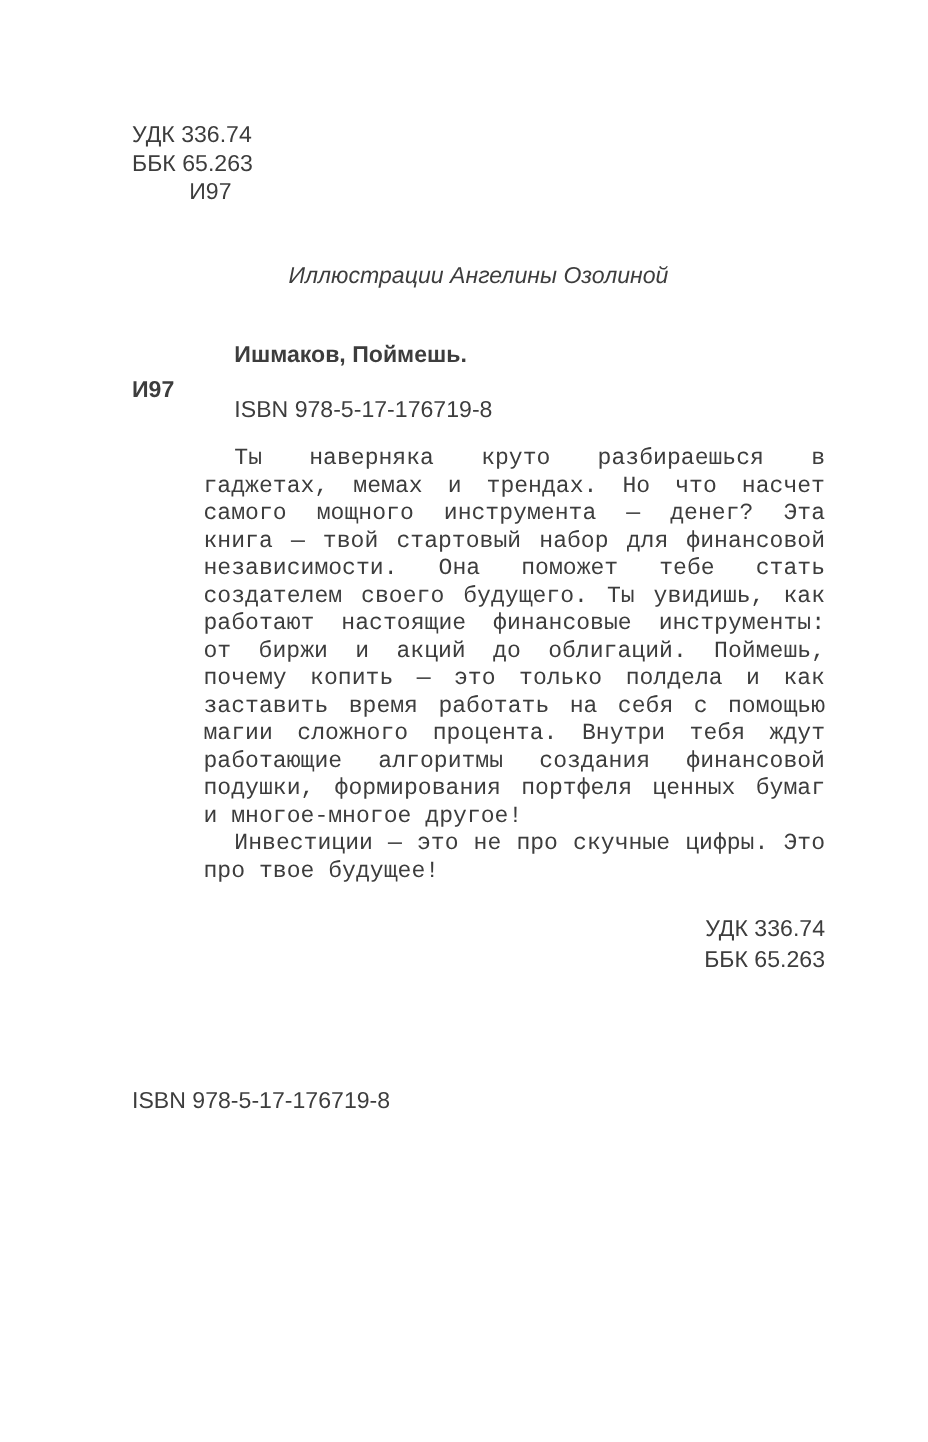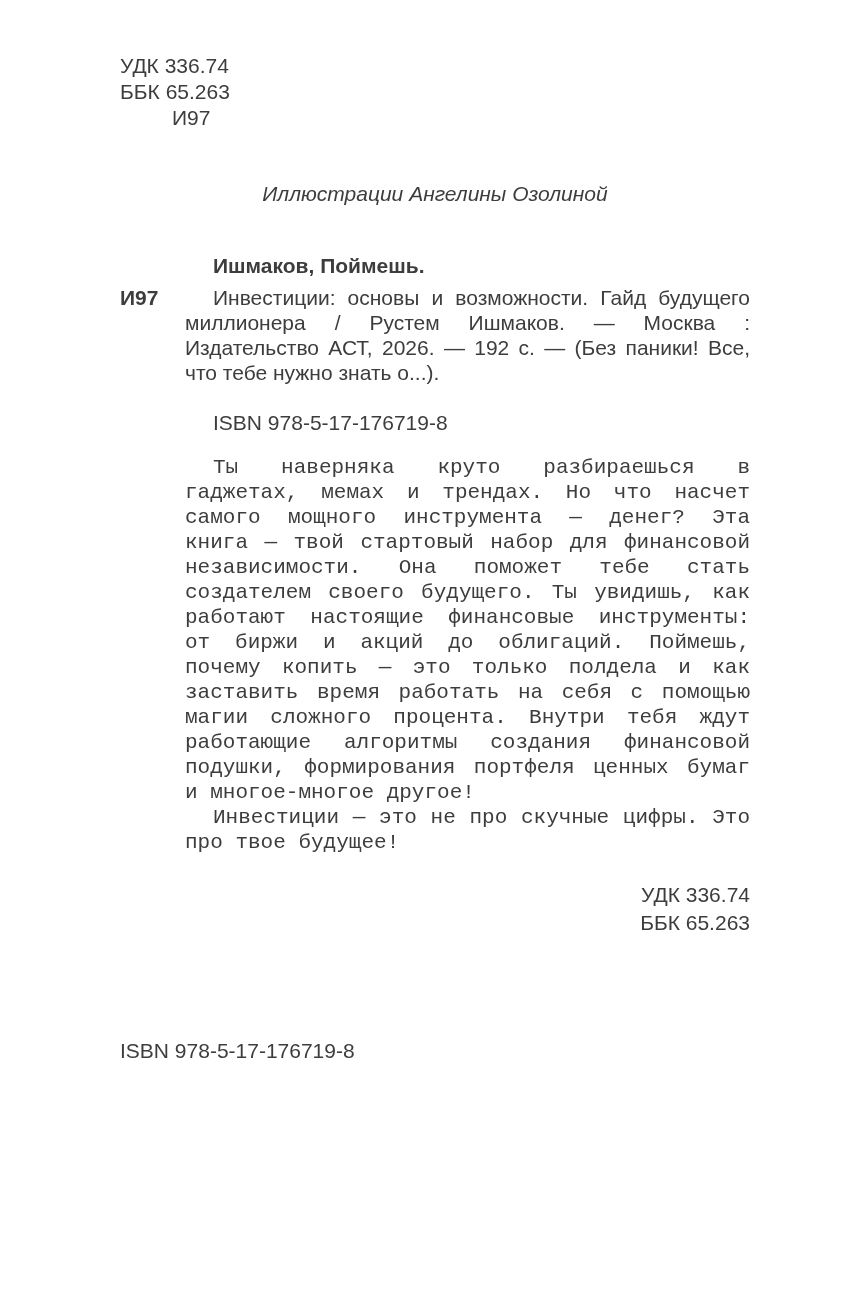--- a/index.html
+++ b/index.html
@@ -7,21 +7,21 @@
     margin: 0;
     padding: 0;
     background: #ffffff;
   }
   .page {
     position: relative;
     width: 844px;
     height: 1114px;
     box-sizing: border-box;
     background: #ffffff;
-    padding: 53px 94px 0 120px;
+    padding: 110px 94px 0 120px;
     font-family: "Liberation Sans", sans-serif;
     font-size: 21px;
     color: #3d3d3d;
     overflow: hidden;
   }
   
   .top-codes {
     line-height: 26px;
   }
   .top-codes .indent {
@@ -105,21 +105,20 @@
     <div class="indent">И97</div>
   </div>
 
   <div class="illustration-credit">Иллюстрации Ангелины Озолиной</div>
 
   <div class="main-col">
 
     <div class="catalog">
       <span class="catalog-code">И97</span>
       <p class="catalog-author">Ишмаков, Поймешь.</p>
-      <p class="catalog-desc">Инвестиции: основы и возможности. Гайд будущего миллионера / Рустем Ишмаков. — Москва : Издательство АСТ, 2026. — 192 с. — (Без паники! Все, что тебе нужно знать о...).</p>
     </div>
 
     <p class="isbn-mid">ISBN 978-5-17-176719-8</p>
 
     <div class="annotation">
       <p>Ты наверняка круто разбираешься в гаджетах, мемах и трендах. Но что насчет самого мощного инструмента — денег? Эта книга — твой стартовый набор для финансовой независимости. Она поможет тебе стать создателем своего будущего. Ты увидишь, как работают настоящие финансовые инструменты: от биржи и акций до облигаций. Поймешь, почему копить — это только полдела и как заставить время работать на себя с помощью магии сложного процента. Внутри тебя ждут работающие алгоритмы создания финансовой подушки, формирования портфеля ценных бумаг и многое-многое другое!</p>
       <p>Инвестиции — это не про скучные цифры. Это про твое будущее!</p>
     </div>
 
     <div class="codes-right">

